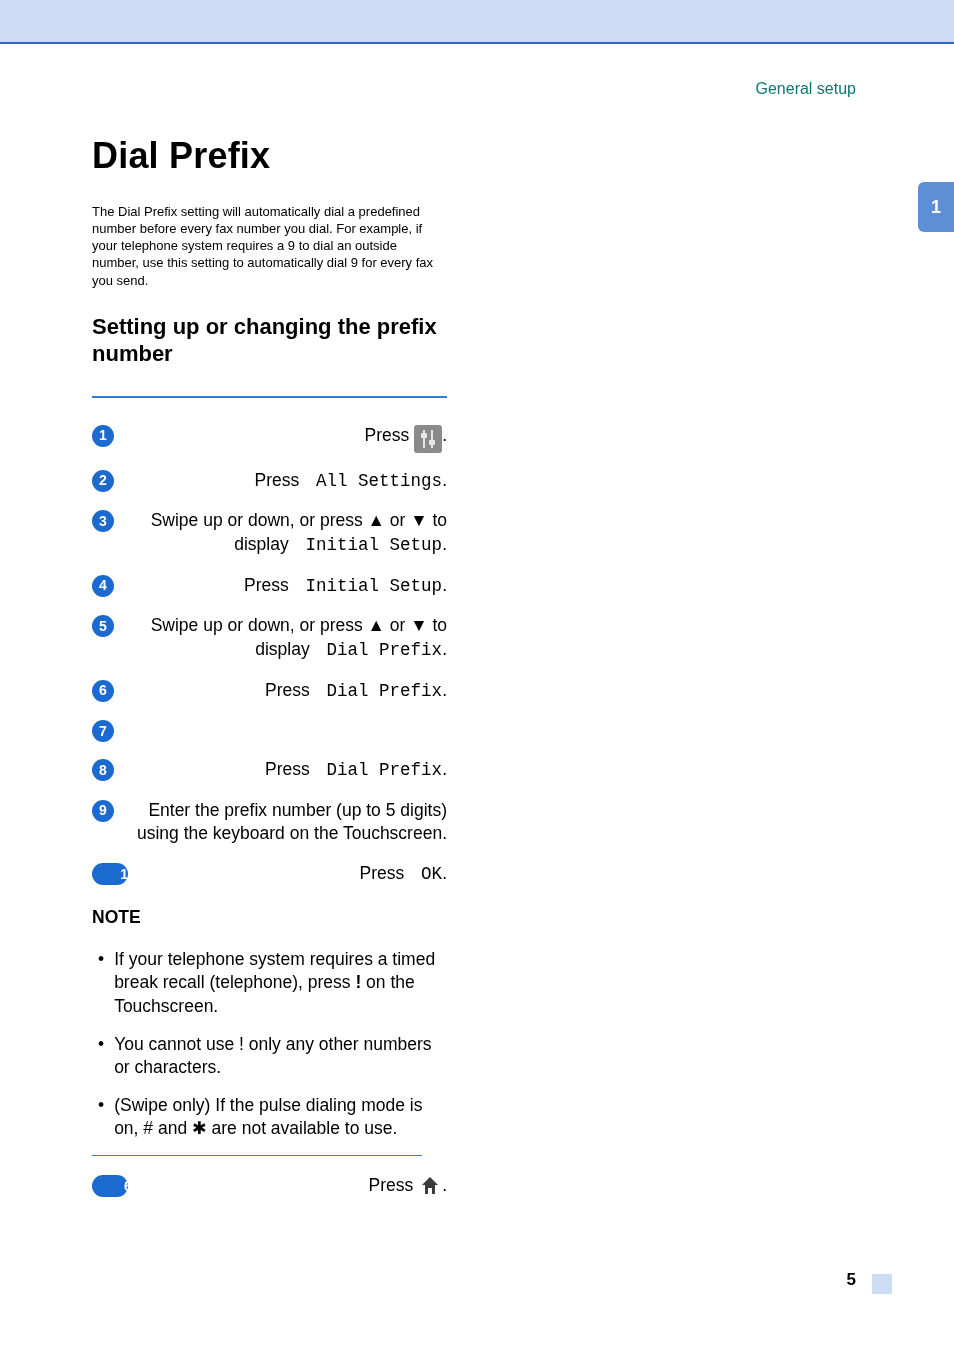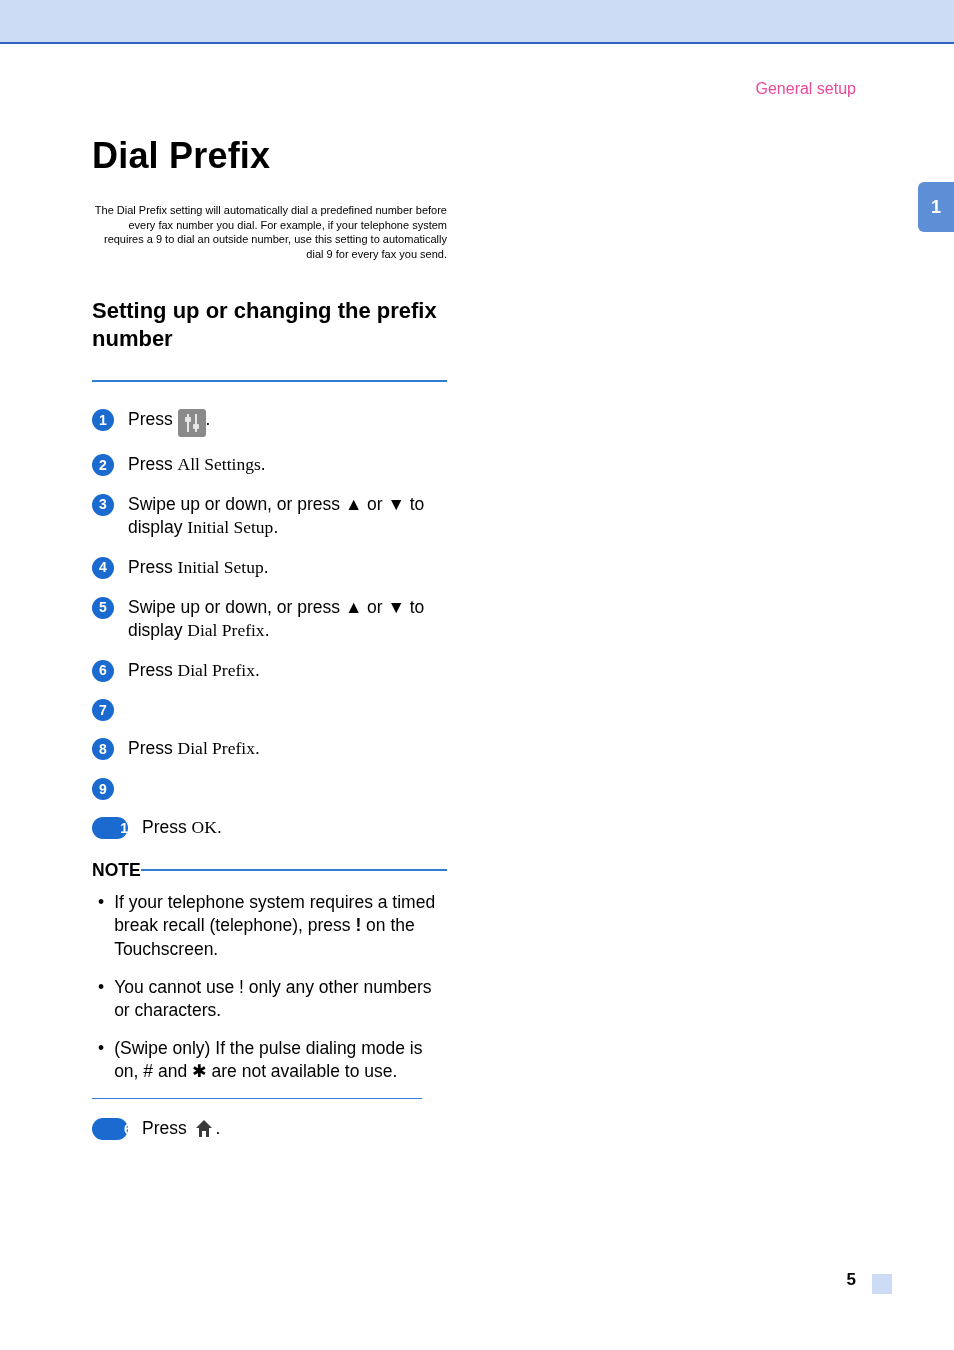--- a/index.html
+++ b/index.html
@@ -1,46 +1,46 @@
 <!DOCTYPE html>
 <html><head>
 <meta charset="utf-8">
 <style>
   * { box-sizing: border-box; margin: 0; padding: 0; }
   html, body { width: 954px; height: 1350px; font-family: Arial, Helvetica, sans-serif; background: #fff; color: #000; }
   .page { position: relative; width: 954px; height: 1350px; }
   .topbar { position: absolute; top: 0; left: 0; right: 0; height: 42px; background: #cddcf5; }
   .topline { position: absolute; top: 42px; left: 0; right: 0; height: 2px; background: #2e66c3; }
-  .header-label { position: absolute; top: 80px; right: 98px; font-size: 16px; color: #ec4899; }
+  .header-label { position: absolute; top: 80px; right: 98px; font-size: 16px; color: #0f766e; }
   .content { position: absolute; top: 135px; left: 92px; width: 355px; }
   h1 { font-size: 36px; font-weight: bold; margin-bottom: 26px; letter-spacing: 0.2px; }
-  .intro { font-size: 11px; line-height: 1.32; margin-bottom: 36px; text-align: right; }
+  .intro { font-size: 13px; line-height: 1.32; margin-bottom: 24px; }
   h2 { font-size: 22px; font-weight: bold; line-height: 1.25; margin-bottom: 28px; }
   .h2-rule { border: none; border-top: 2px solid #327dd4; margin-bottom: 26px; }
   .steps { list-style: none; }
   .step { display: flex; align-items: flex-start; gap: 14px; margin-bottom: 16px; font-size: 17.5px; line-height: 1.35; }
   .badge { flex: 0 0 22px; width: 22px; height: 22px; border-radius: 50%; background: #1a6ad0; color: #fff; font-weight: bold; font-size: 14px; display: flex; align-items: center; justify-content: center; margin-top: 1px; }
   .badge.wide { width: 26px; flex: 0 0 26px; border-radius: 12px; padding-left: 36px; }
-  .step-body { flex: 1; }
-  .mono { font-family: Liberation Serif, serif; }
+  .step-body { flex: 1; text-align: right; }
+  .mono { font-family: Liberation Mono, monospace; margin-left: 12px; }
   .icon-box { display: inline-flex; width: 28px; height: 28px; background: #8a8a8a; border-radius: 3px; vertical-align: -7px; align-items: center; justify-content: center; }
   .settings-sliders { width: 16px; height: 18px; position: relative; }
   .settings-sliders::before, .settings-sliders::after {
     content: ""; position: absolute; width: 2px; background: #e6e6e6; left: 3px; top: 0; bottom: 0;
   }
   .settings-sliders::after { left: 11px; }
   .settings-sliders .knob1, .settings-sliders .knob2 {
     position: absolute; width: 6px; height: 5px; background: #e6e6e6; border-radius: 1px;
   }
   .settings-sliders .knob1 { left: 1px; top: 3px; }
   .settings-sliders .knob2 { left: 9px; top: 10px; }
   .home-icon { display: inline-flex; width: 24px; height: 22px; vertical-align: -5px; }
   .home-icon svg { width: 24px; height: 22px; }
   .arrow { font-family: Arial, sans-serif; }
-  .note-head { display: flex; align-items: center; margin-top: 20px; margin-bottom: 10px; }
+  .note-head { display: flex; gap: 10px; margin-top: 20px; margin-bottom: 10px; flex-direction: column; }
   .note-head .label { font-weight: bold; font-size: 17.5px; }
   .note-head .rule { flex: 1; height: 1.5px; background: #327dd4; }
   .notes { list-style: none; padding-left: 6px; font-size: 17.5px; line-height: 1.35; }
   .notes li { display: flex; gap: 10px; margin-bottom: 14px; }
   .notes li .dot { flex: 0 0 auto; padding-top: 0; }
   .note-end-rule { border: none; border-top: 1.5px solid #327dd4; width: 330px; margin: 6px 0 18px 0; }
   .chapter-tab { position: absolute; top: 182px; right: 0; width: 36px; height: 50px; background: #5e8fd6; border-radius: 6px 0 0 6px; display: flex; align-items: center; justify-content: center; color: #fff; font-weight: bold; font-size: 18px; }
   .page-num { position: absolute; bottom: 60px; right: 98px; font-size: 17px; font-weight: bold; }
   .foot-accent { position: absolute; bottom: 56px; right: 62px; width: 20px; height: 20px; background: #cddcf5; }
 </style>
@@ -116,20 +116,21 @@
 
       <li class="step">
         <span class="badge">8</span>
         <span class="step-body">
           <span>Press </span><span class="mono">Dial Prefix</span><span>.</span>
         </span>
       </li>
 
       <li class="step">
         <span class="badge">9</span>
+        <span class="step-body">Enter the prefix number (up to 5 digits) using the keyboard on the Touchscreen.</span>
       </li>
 
       <li class="step">
         <span class="badge wide">10</span>
         <span class="step-body">
           <span>Press </span><span class="mono">OK</span><span>.</span>
         </span>
       </li>
     </ol>
 

